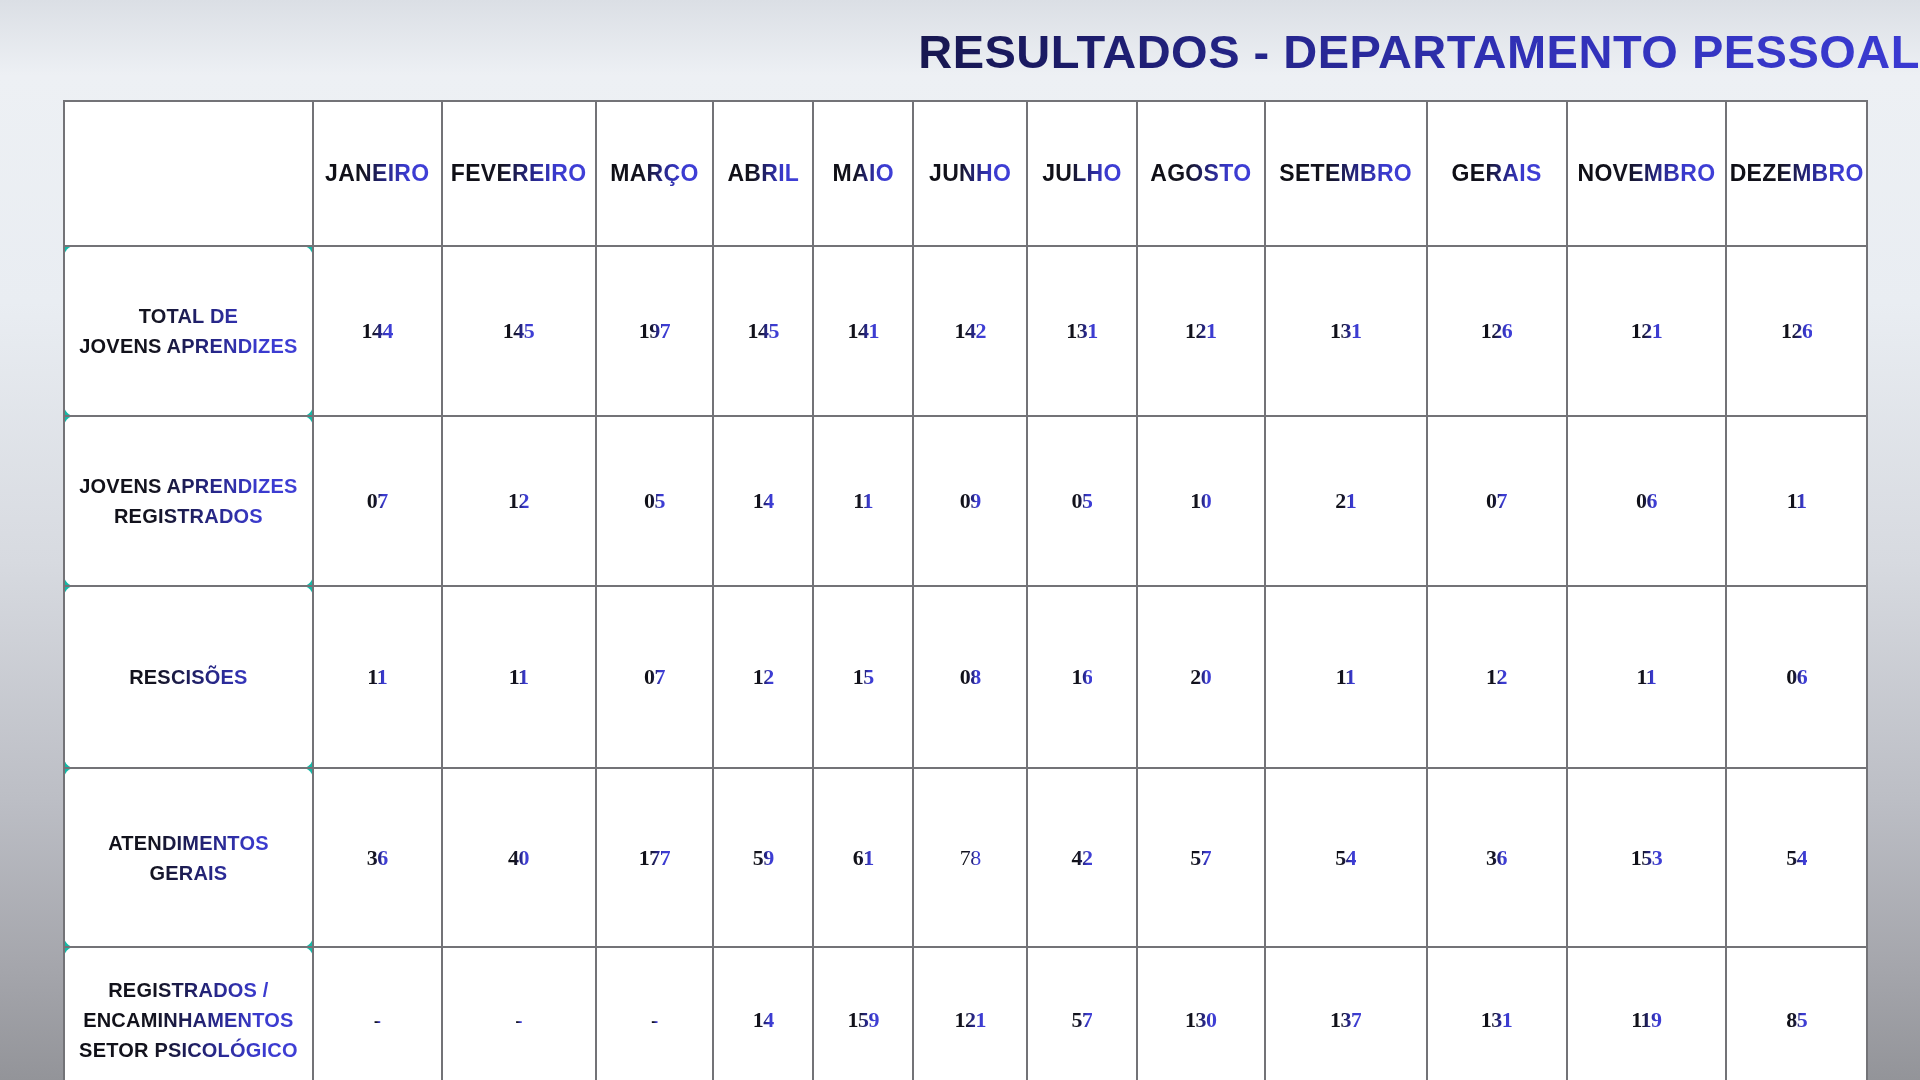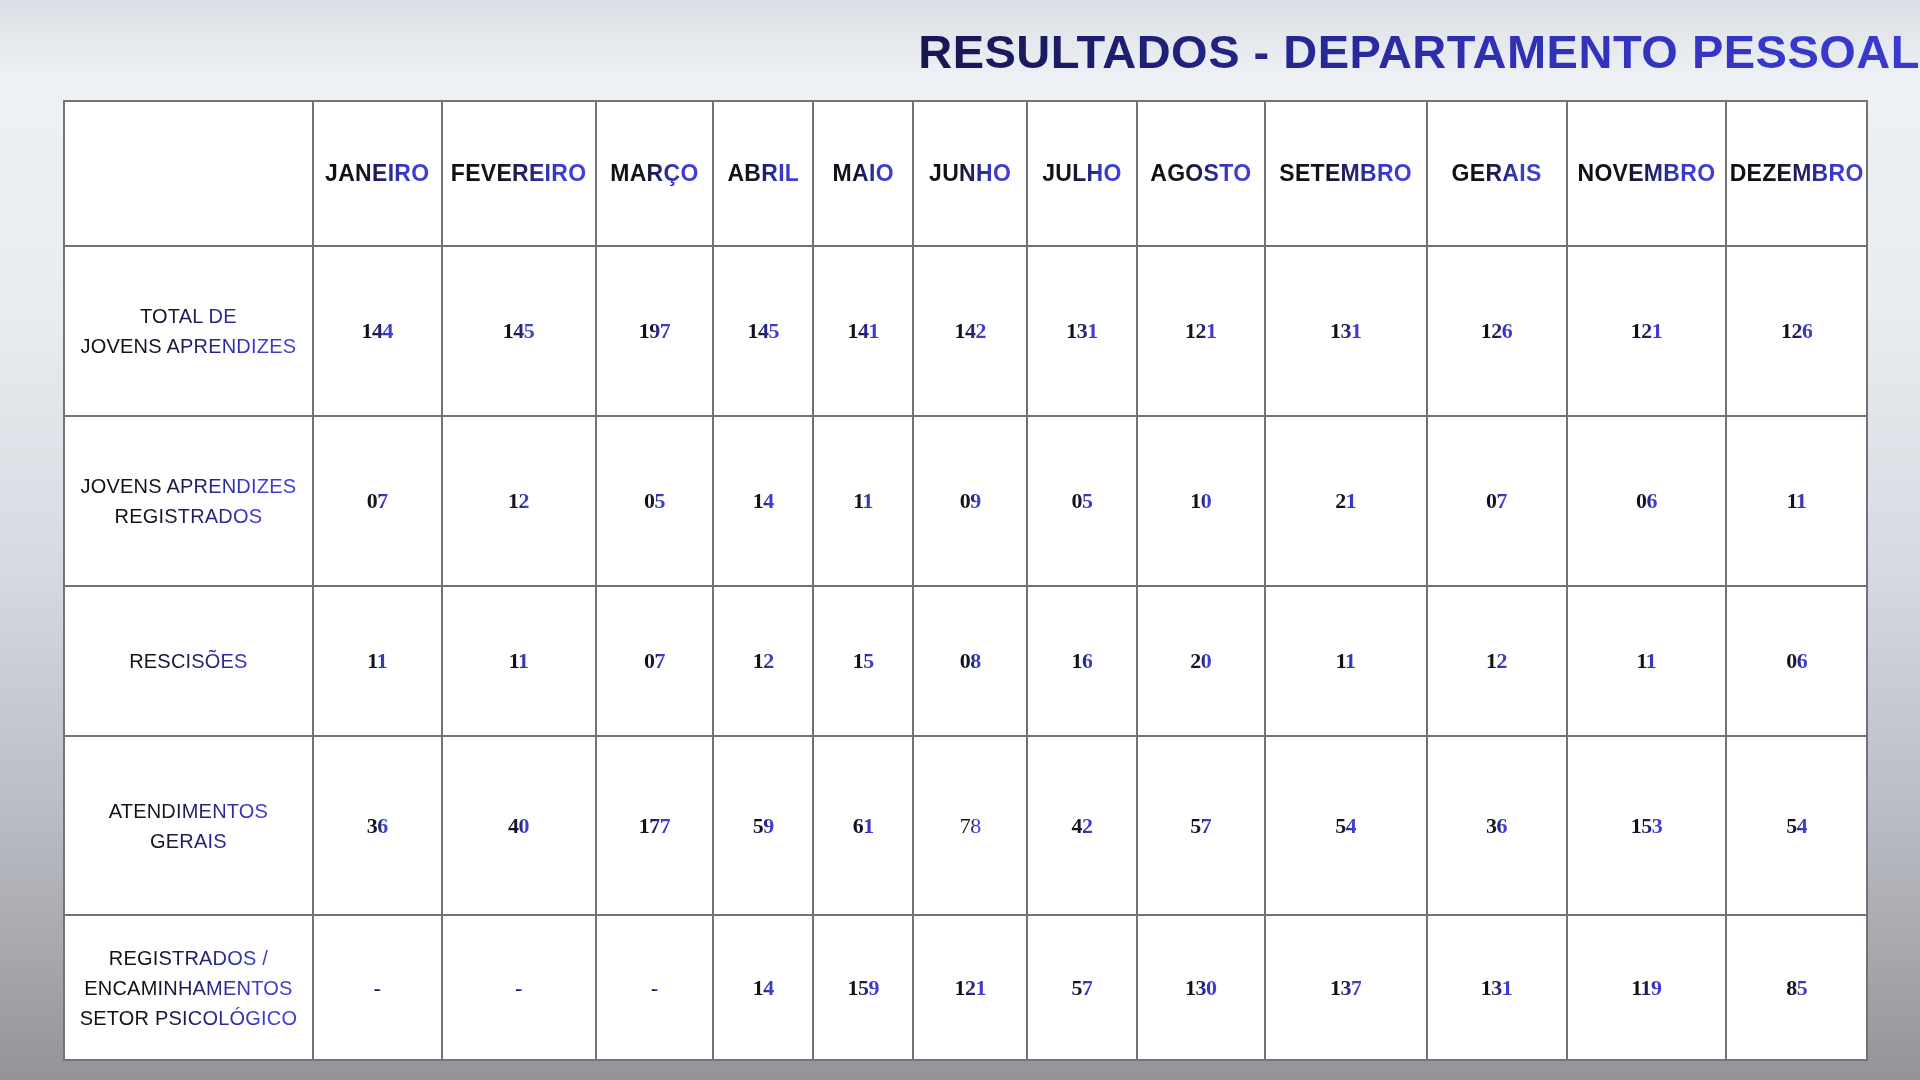--- a/index.html
+++ b/index.html
@@ -47,30 +47,30 @@
   }
   table.results th, table.results td {
     border: 2px solid #737377;
     text-align: center;
     vertical-align: middle;
     background: #ffffff;
   }
   tr.hdr-row    { height: 145px; }
   tr.row-0      { height: 170px; }
   tr.row-1      { height: 170px; }
-  tr.row-2      { height: 150px; }
+  tr.row-2      { height: 182px; }
   tr.row-3      { height: 179px; }
   tr.row-4      { height: 145px; }
 
   .month-hdr {
     font-size: 23px;
     font-weight: bold;
     letter-spacing: 0.3px;
   }
-  .row-label { font-weight: normal; }
+  .row-label { font-weight: bold; border-radius: 11px; }
   .lbl-line {
     display: block;
     font-size: 20px;
     line-height: 30px;
     letter-spacing: 0.2px;
   }
   .val {
     font-size: 22px;
     font-weight: bold;
     letter-spacing: -0.5px;

